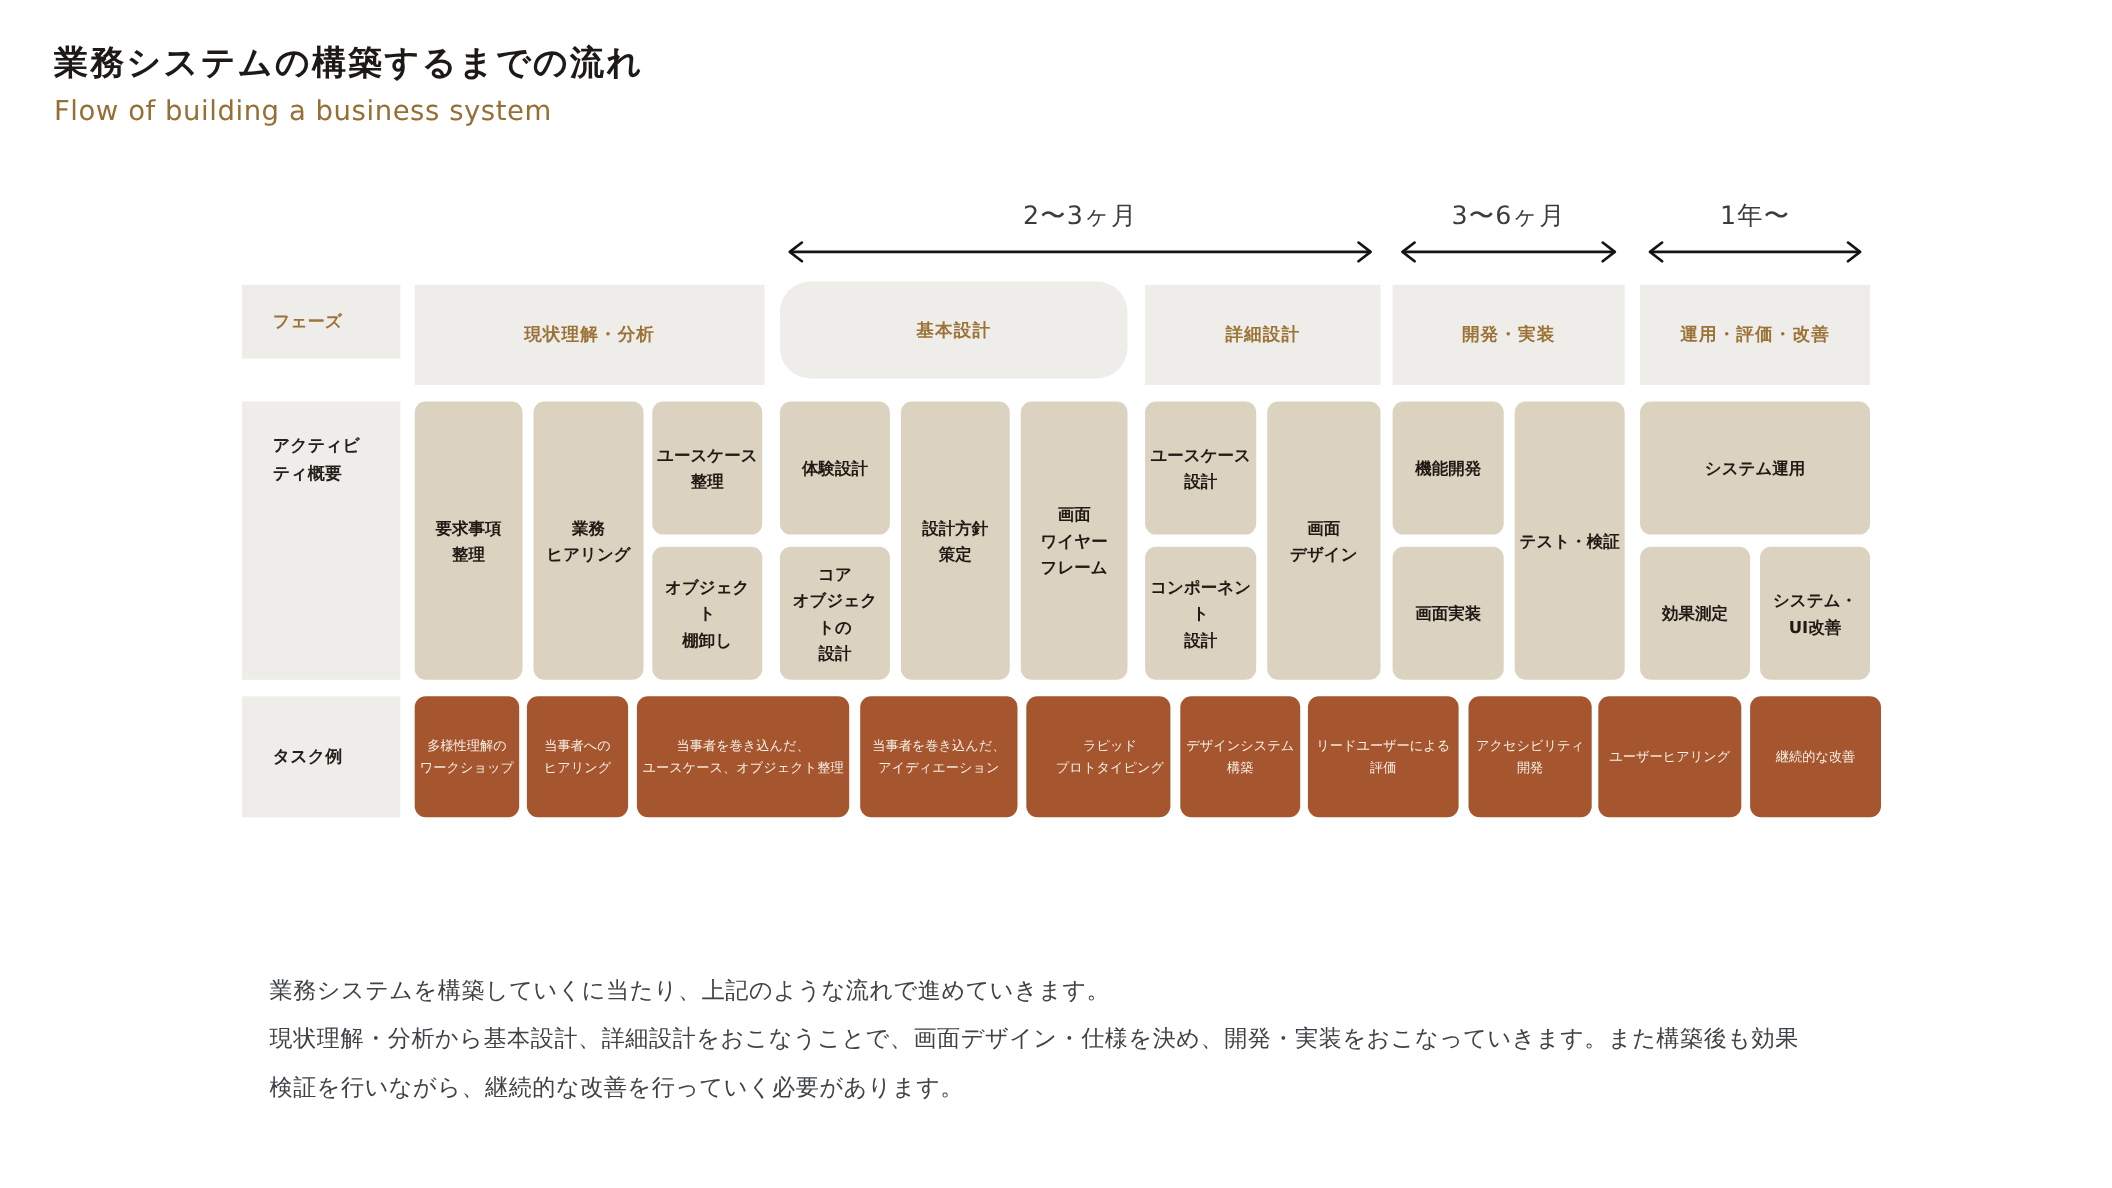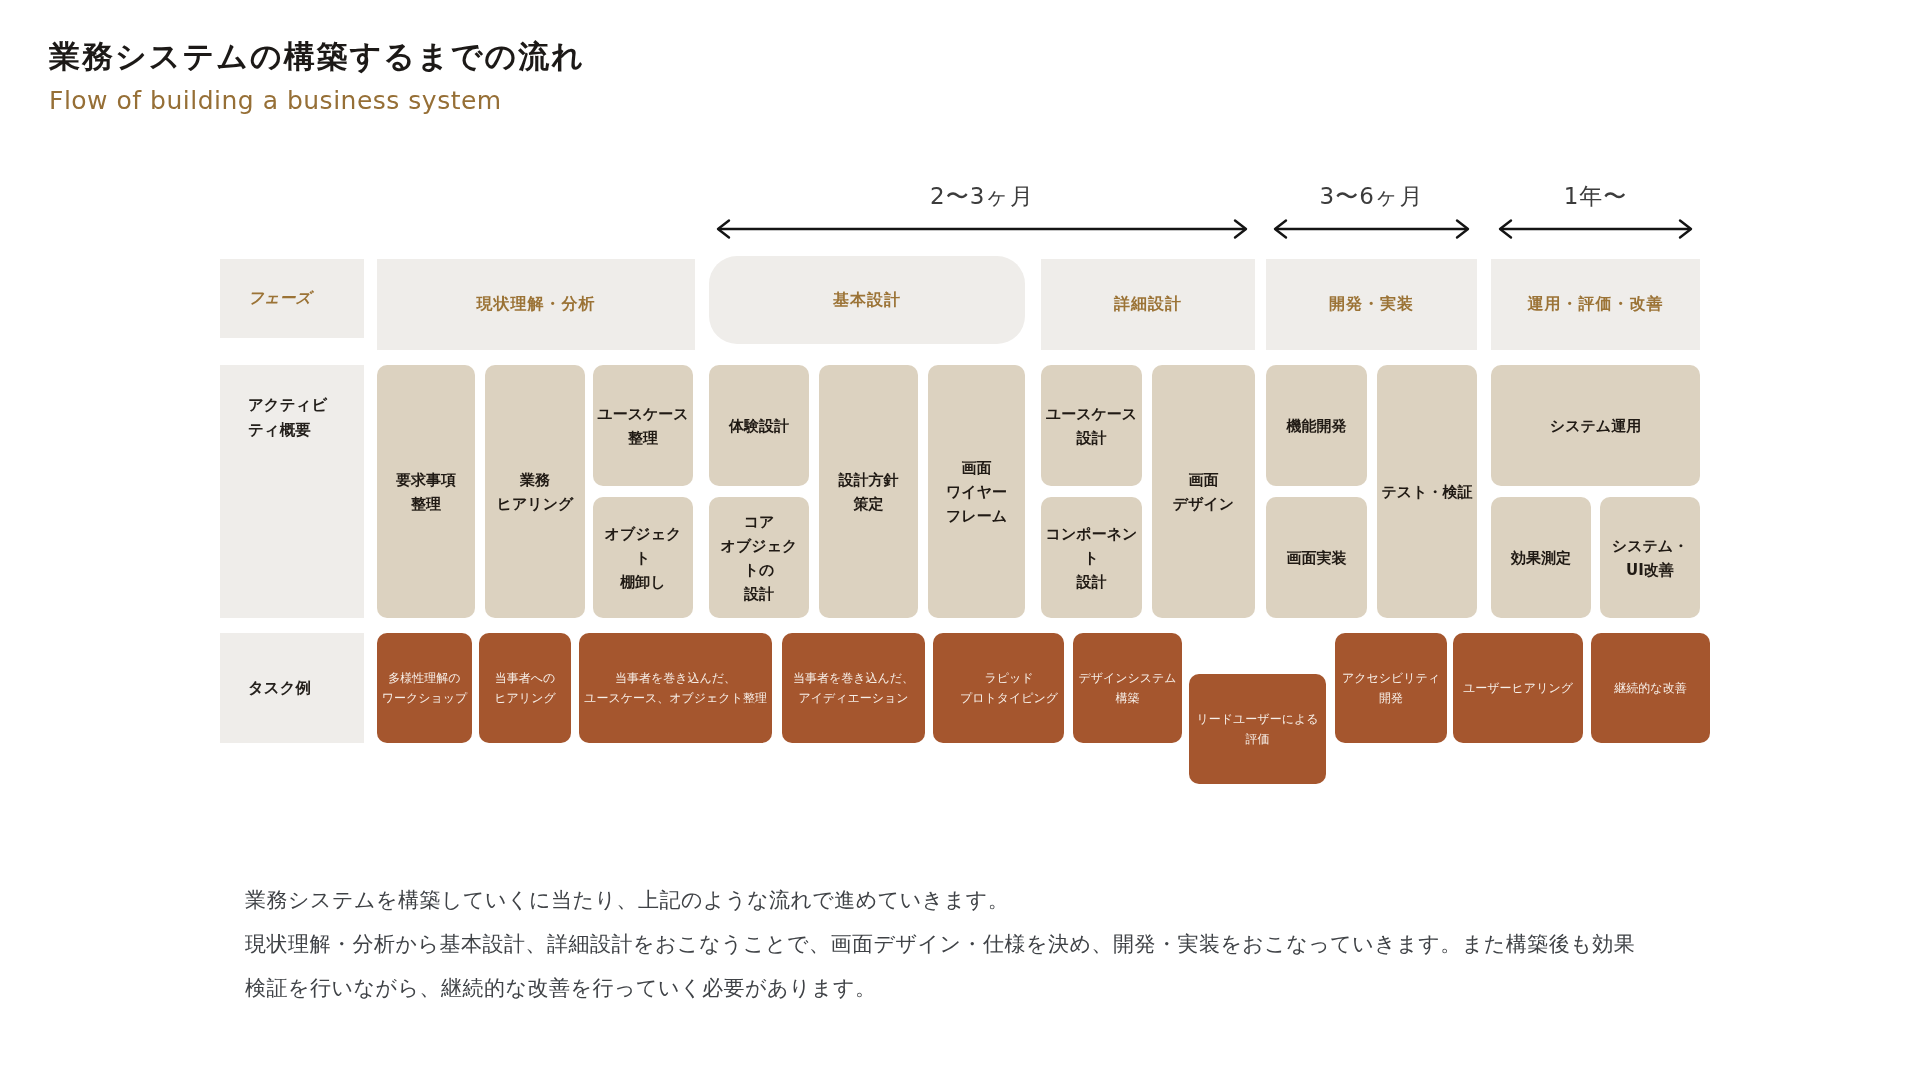--- a/index.html
+++ b/index.html
@@ -92,21 +92,21 @@
   </div>
   <div class="tl-seg" style="left:1491px;width:209px;">
     <div class="tl-label">1年〜</div>
     <svg class="tl-arrow" width="209" height="22" viewBox="0 0 209 22">
       <line x1="10" y1="11" x2="199" y2="11"></line>
       <polyline points="20,2.5 9,11 20,19.5"></polyline>
       <polyline points="189,2.5 200,11 189,19.5"></polyline>
     </svg>
   </div>
 
-  <div class="gray-box row-label v-center gold" style="left:220px;top:259px;width:144px;height:79px;font-style:italic;">フェーズ</div>
+  <div class="gray-box row-label v-center gold" style="left:220px;top:259px;width:144px;height:67px;">フェーズ</div>
   <div class="gray-box row-label v-top" style="left:220px;top:365px;width:144px;height:253px;">アクティビ
 ティ概要</div>
   <div class="gray-box row-label v-center" style="left:220px;top:633px;width:144px;height:110px;">タスク例</div>
 
   <div class="gray-box phase-box" style="left:377px;top:259px;width:318px;height:91px;">現状理解・分析</div>
   <div class="gray-box phase-box" style="left:709px;top:256px;width:316px;height:88px;border-radius:28px;">基本設計</div>
   <div class="gray-box phase-box" style="left:1041px;top:259px;width:214px;height:91px;">詳細設計</div>
   <div class="gray-box phase-box" style="left:1266px;top:259px;width:211px;height:91px;">開発・実装</div>
   <div class="gray-box phase-box" style="left:1491px;top:259px;width:209px;height:91px;">運用・評価・改善</div>
 
@@ -150,21 +150,21 @@
   <div class="task" style="left:479px;width:92px;">当事者への
 ヒアリング</div>
   <div class="task" style="left:579px;width:193px;">当事者を巻き込んだ、
 ユースケース、オブジェクト整理</div>
   <div class="task" style="left:782px;width:143px;">当事者を巻き込んだ、
 アイディエーション</div>
   <div class="task" style="left:933px;width:131px;padding-left:25px;">ラピッド
 プロトタイピング</div>
   <div class="task" style="left:1073px;width:109px;">デザインシステム
 構築</div>
-  <div class="task" style="left:1189px;width:137px;margin-top:41px;">リードユーザーによる
+  <div class="task" style="left:1189px;width:137px;">リードユーザーによる
 評価</div>
   <div class="task" style="left:1335px;width:112px;">アクセシビリティ
 開発</div>
   <div class="task" style="left:1453px;width:130px;">ユーザーヒアリング</div>
   <div class="task" style="left:1591px;width:119px;">継続的な改善</div>
 
   <div class="notes">
     <div class="line">業務システムを構築していくに当たり、上記のような流れで進めていきます。</div>
     <div class="line">現状理解・分析から基本設計、詳細設計をおこなうことで、画面デザイン・仕様を決め、開発・実装をおこなっていきます。また構築後も効果</div>
     <div class="line">検証を行いながら、継続的な改善を行っていく必要があります。</div>

